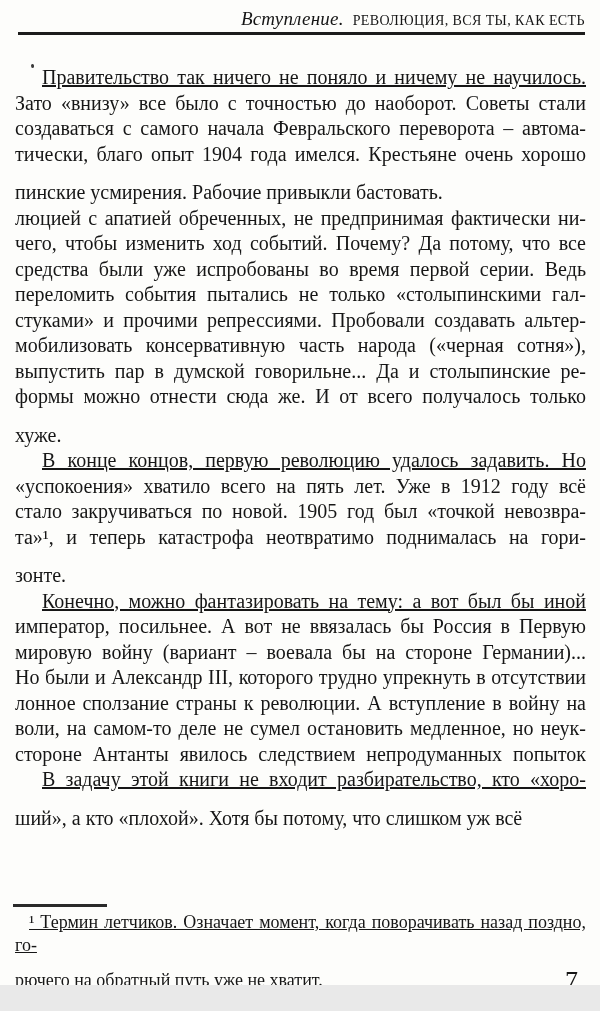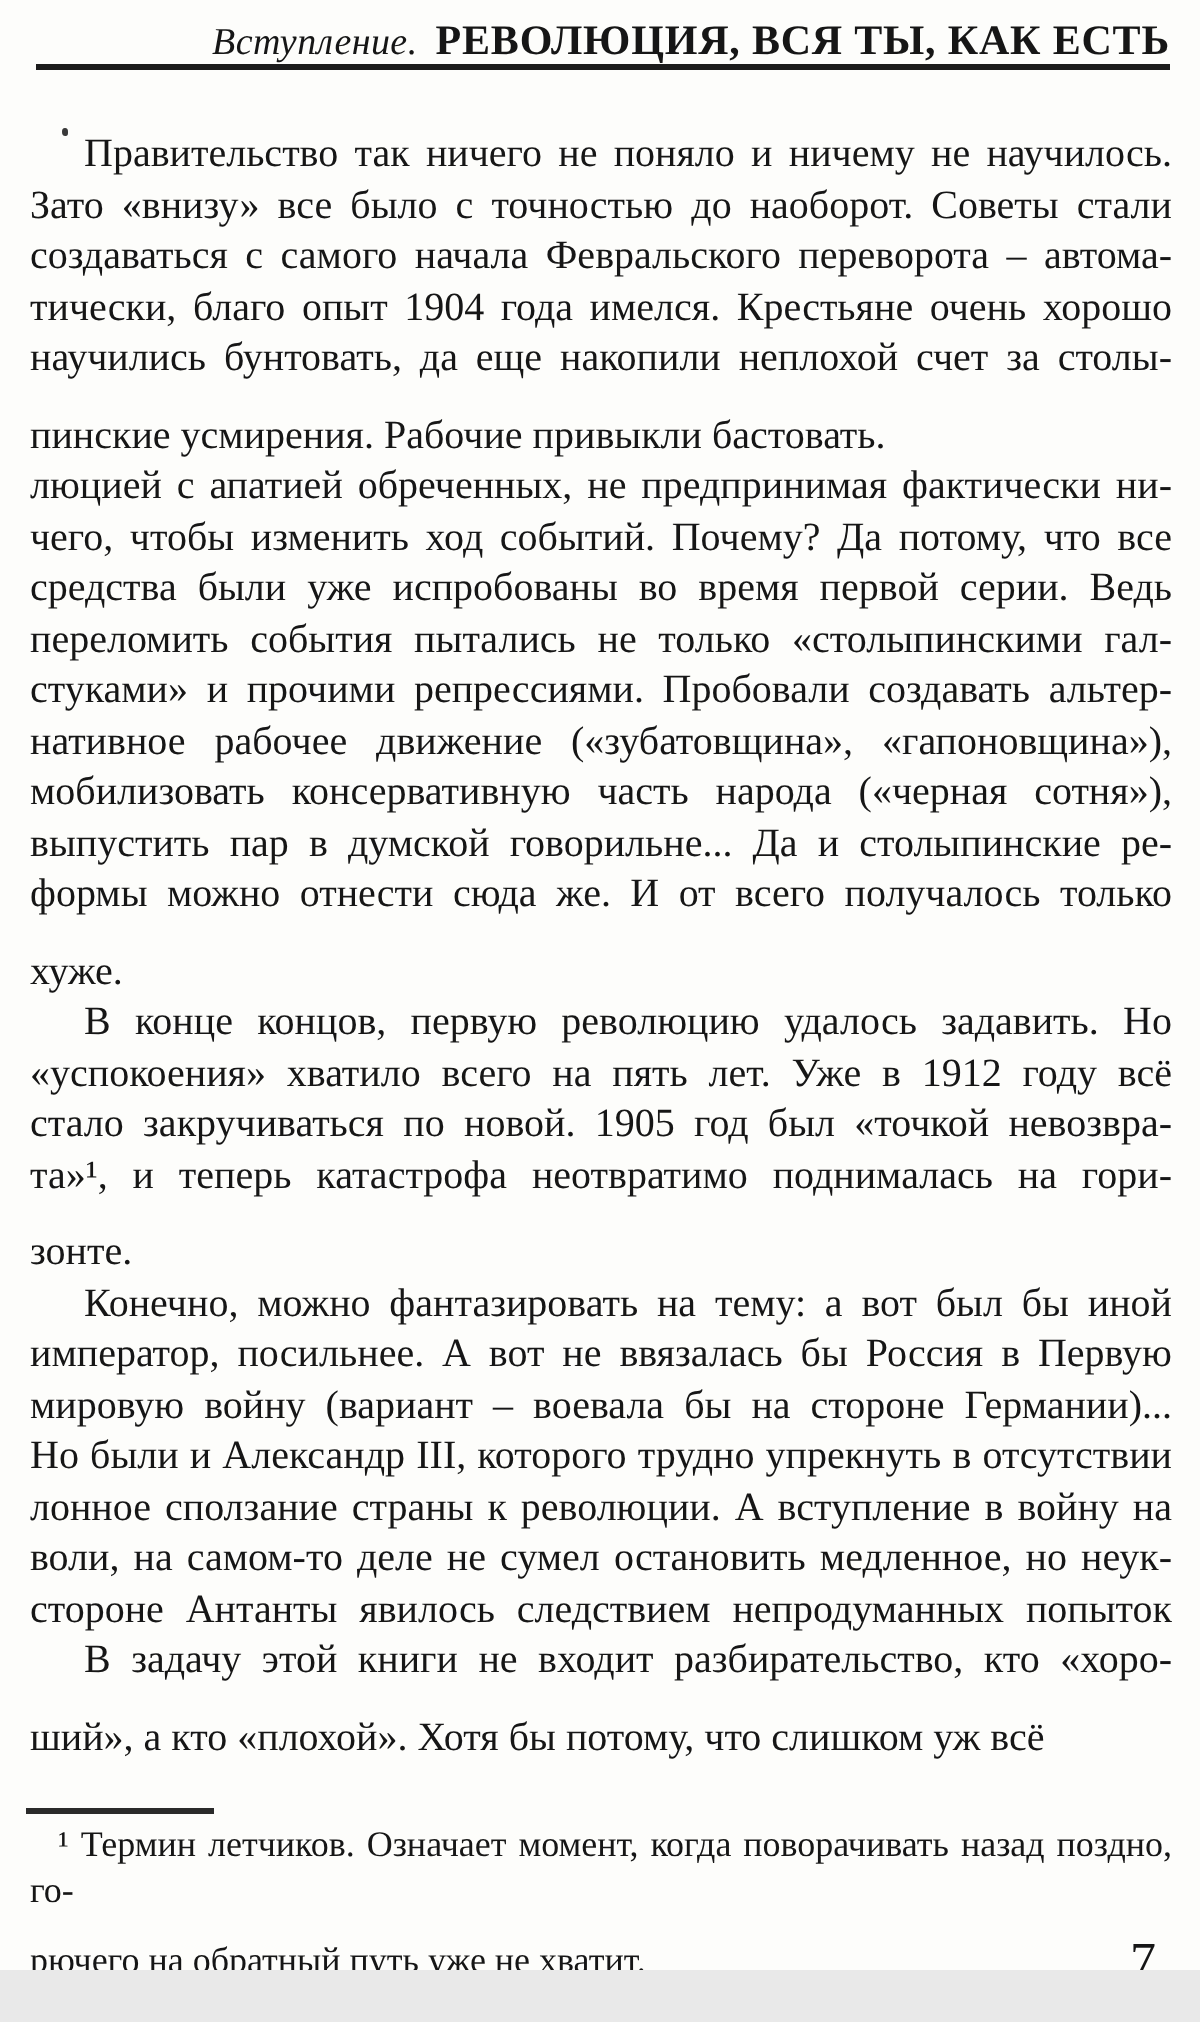--- a/index.html
+++ b/index.html
@@ -25,22 +25,22 @@
     align-items: baseline;
     gap: 9px;
     white-space: nowrap;
   }
   .chapter-label {
     font-style: italic;
     font-size: 19px;
     letter-spacing: 0.2px;
   }
   .chapter-title {
-    font-weight: bold;
-    font-size: 21px;
+    font-weight: normal;
+    font-size: 14px;
     letter-spacing: 0.4px;
   }
   .header-rule {
     position: absolute;
     top: 32px;
     left: 18px;
     right: 15px;
     height: 2.5px;
     background: #1c1c1c;
   }
@@ -52,21 +52,21 @@
     left: 15px;
     right: 14px;
     font-size: 20px;
     line-height: 25.5px;
   }
   .line {
     text-align: justify;
     text-align-last: justify;
   }
   .line.last { text-align-last: left; margin-top: 13px; }
-  .para .line.first { text-indent: 27px; }
+  .para .line.first { text-indent: 27px; text-decoration: underline; }
 
   
   .speck {
     position: absolute;
     left: 31px;
     top: 64px;
     width: 3px;
     height: 4px;
     background: #3a3a3a;
     border-radius: 50% 50% 40% 60%;
@@ -112,30 +112,28 @@
   <div class="header-rule"></div>
 
   <div class="speck"></div>
 
   <div class="body-text" id="body-text">
       <div class="para">
         <div class="line first">Правительство так ничего не поняло и ничему не научилось.</div>
         <div class="line">Зато «внизу» все было с точностью до наоборот. Советы стали</div>
         <div class="line">создаваться с самого начала Февральского переворота – автома-</div>
         <div class="line">тически, благо опыт 1904 года имелся. Крестьяне очень хорошо</div>
-        <div class="line">научились бунтовать, да еще накопили неплохой счет за столы-</div>
         <div class="line last">пинские усмирения. Рабочие привыкли бастовать.</div>
       </div>
       <div class="para">
         <div class="line">люцией с апатией обреченных, не предпринимая фактически ни-</div>
         <div class="line">чего, чтобы изменить ход событий. Почему? Да потому, что все</div>
         <div class="line">средства были уже испробованы во время первой серии. Ведь</div>
         <div class="line">переломить события пытались не только «столыпинскими гал-</div>
         <div class="line">стуками» и прочими репрессиями. Пробовали создавать альтер-</div>
-        <div class="line">нативное рабочее движение («зубатовщина», «гапоновщина»),</div>
         <div class="line">мобилизовать консервативную часть народа («черная сотня»),</div>
         <div class="line">выпустить пар в думской говорильне... Да и столыпинские ре-</div>
         <div class="line">формы можно отнести сюда же. И от всего получалось только</div>
         <div class="line last">хуже.</div>
       </div>
       <div class="para">
         <div class="line first">В конце концов, первую революцию удалось задавить. Но</div>
         <div class="line">«успокоения» хватило всего на пять лет. Уже в 1912 году всё</div>
         <div class="line">стало закручиваться по новой. 1905 год был «точкой невозвра-</div>
         <div class="line">та»¹, и теперь катастрофа неотвратимо поднималась на гори-</div>

